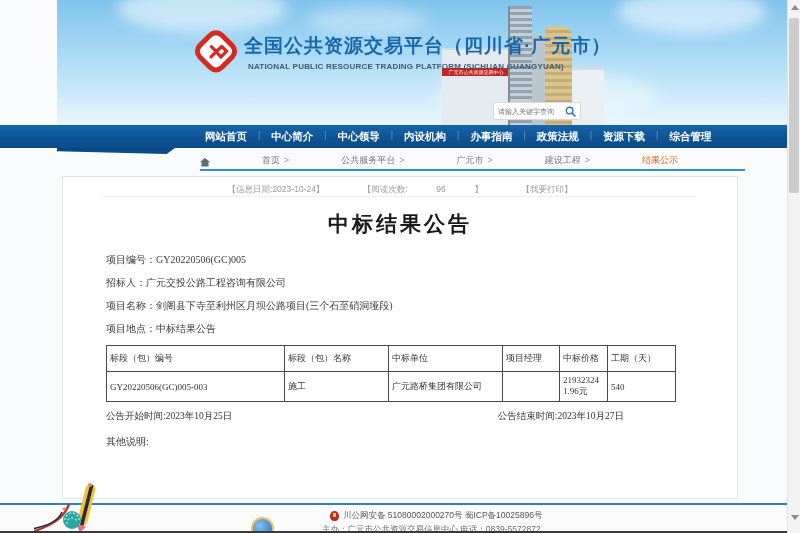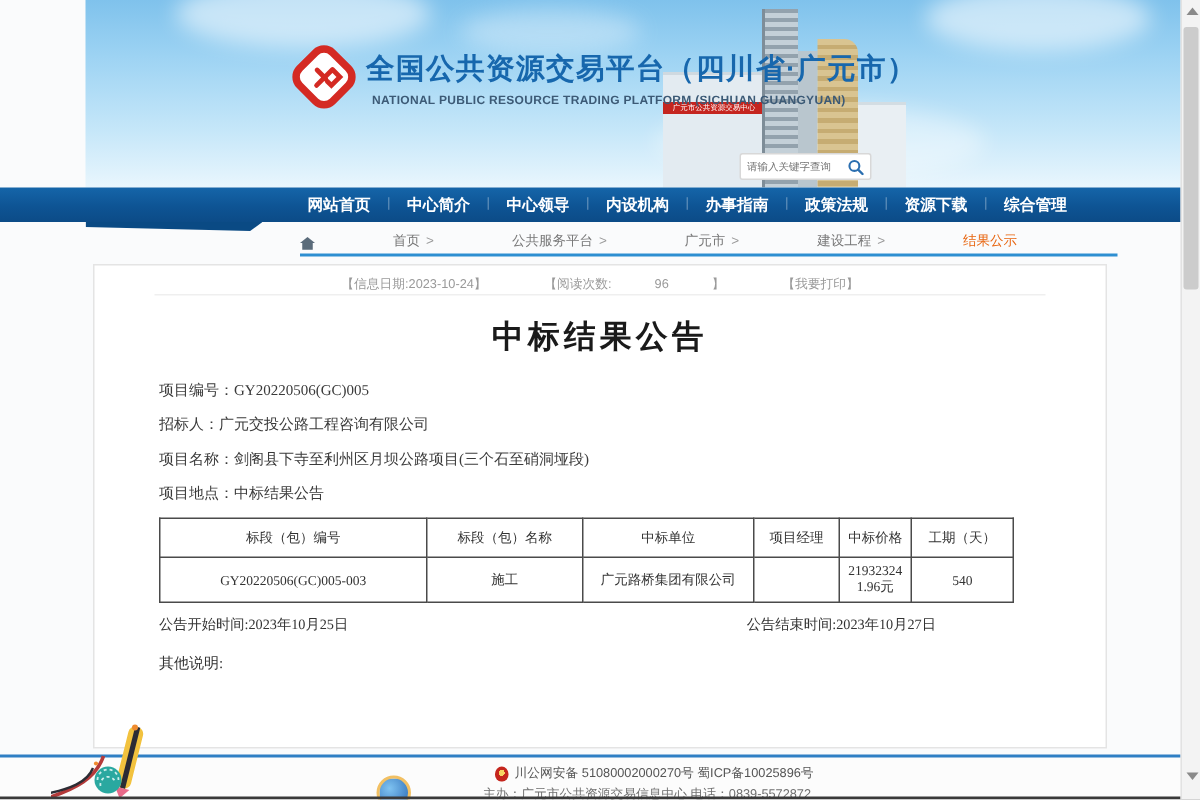--- a/index.html
+++ b/index.html
@@ -109,21 +109,21 @@
   .meta span { margin:0 12px; }
   .meta .print { cursor:pointer; }
   .notice-title {
     margin-top:13px; text-align:center;
     font-family:"Liberation Serif","DejaVu Serif",serif;
     font-size:21px; color:#1a1a1a; letter-spacing:3px;font-weight:bold;
   }
   .fields { margin:15px 0 0 43px; font-family:"Liberation Serif","DejaVu Serif",serif; font-size:10px; color:#3a3a3a; }
   .field { margin-bottom:9px; white-space:pre-wrap; }
   .award-table {
-    margin:3px 0 0 43px; border-collapse:collapse; text-align:center;
+    margin:3px 0 0 43px; border-collapse:collapse; text-align:left;
     font-family:"Liberation Serif","DejaVu Serif",serif; font-size:9px; color:#333;
   }
   .award-table th, .award-table td { border:1px solid #4a4a4a; padding:1px 3px; font-weight:normal; }
   .award-table th { height:26px; }
   .award-table td { height:30px; }
   .col-code{width:178px;} .col-name{width:104px;} .col-winner{width:114px;}
   .col-mgr{width:57px;} .col-price{width:48px; word-break:break-all;} .col-days{width:68px;}
   .times {
     display:flex; margin:8px 43px 0 43px;
     font-family:"Liberation Serif","DejaVu Serif",serif; font-size:9.5px; color:#333;

